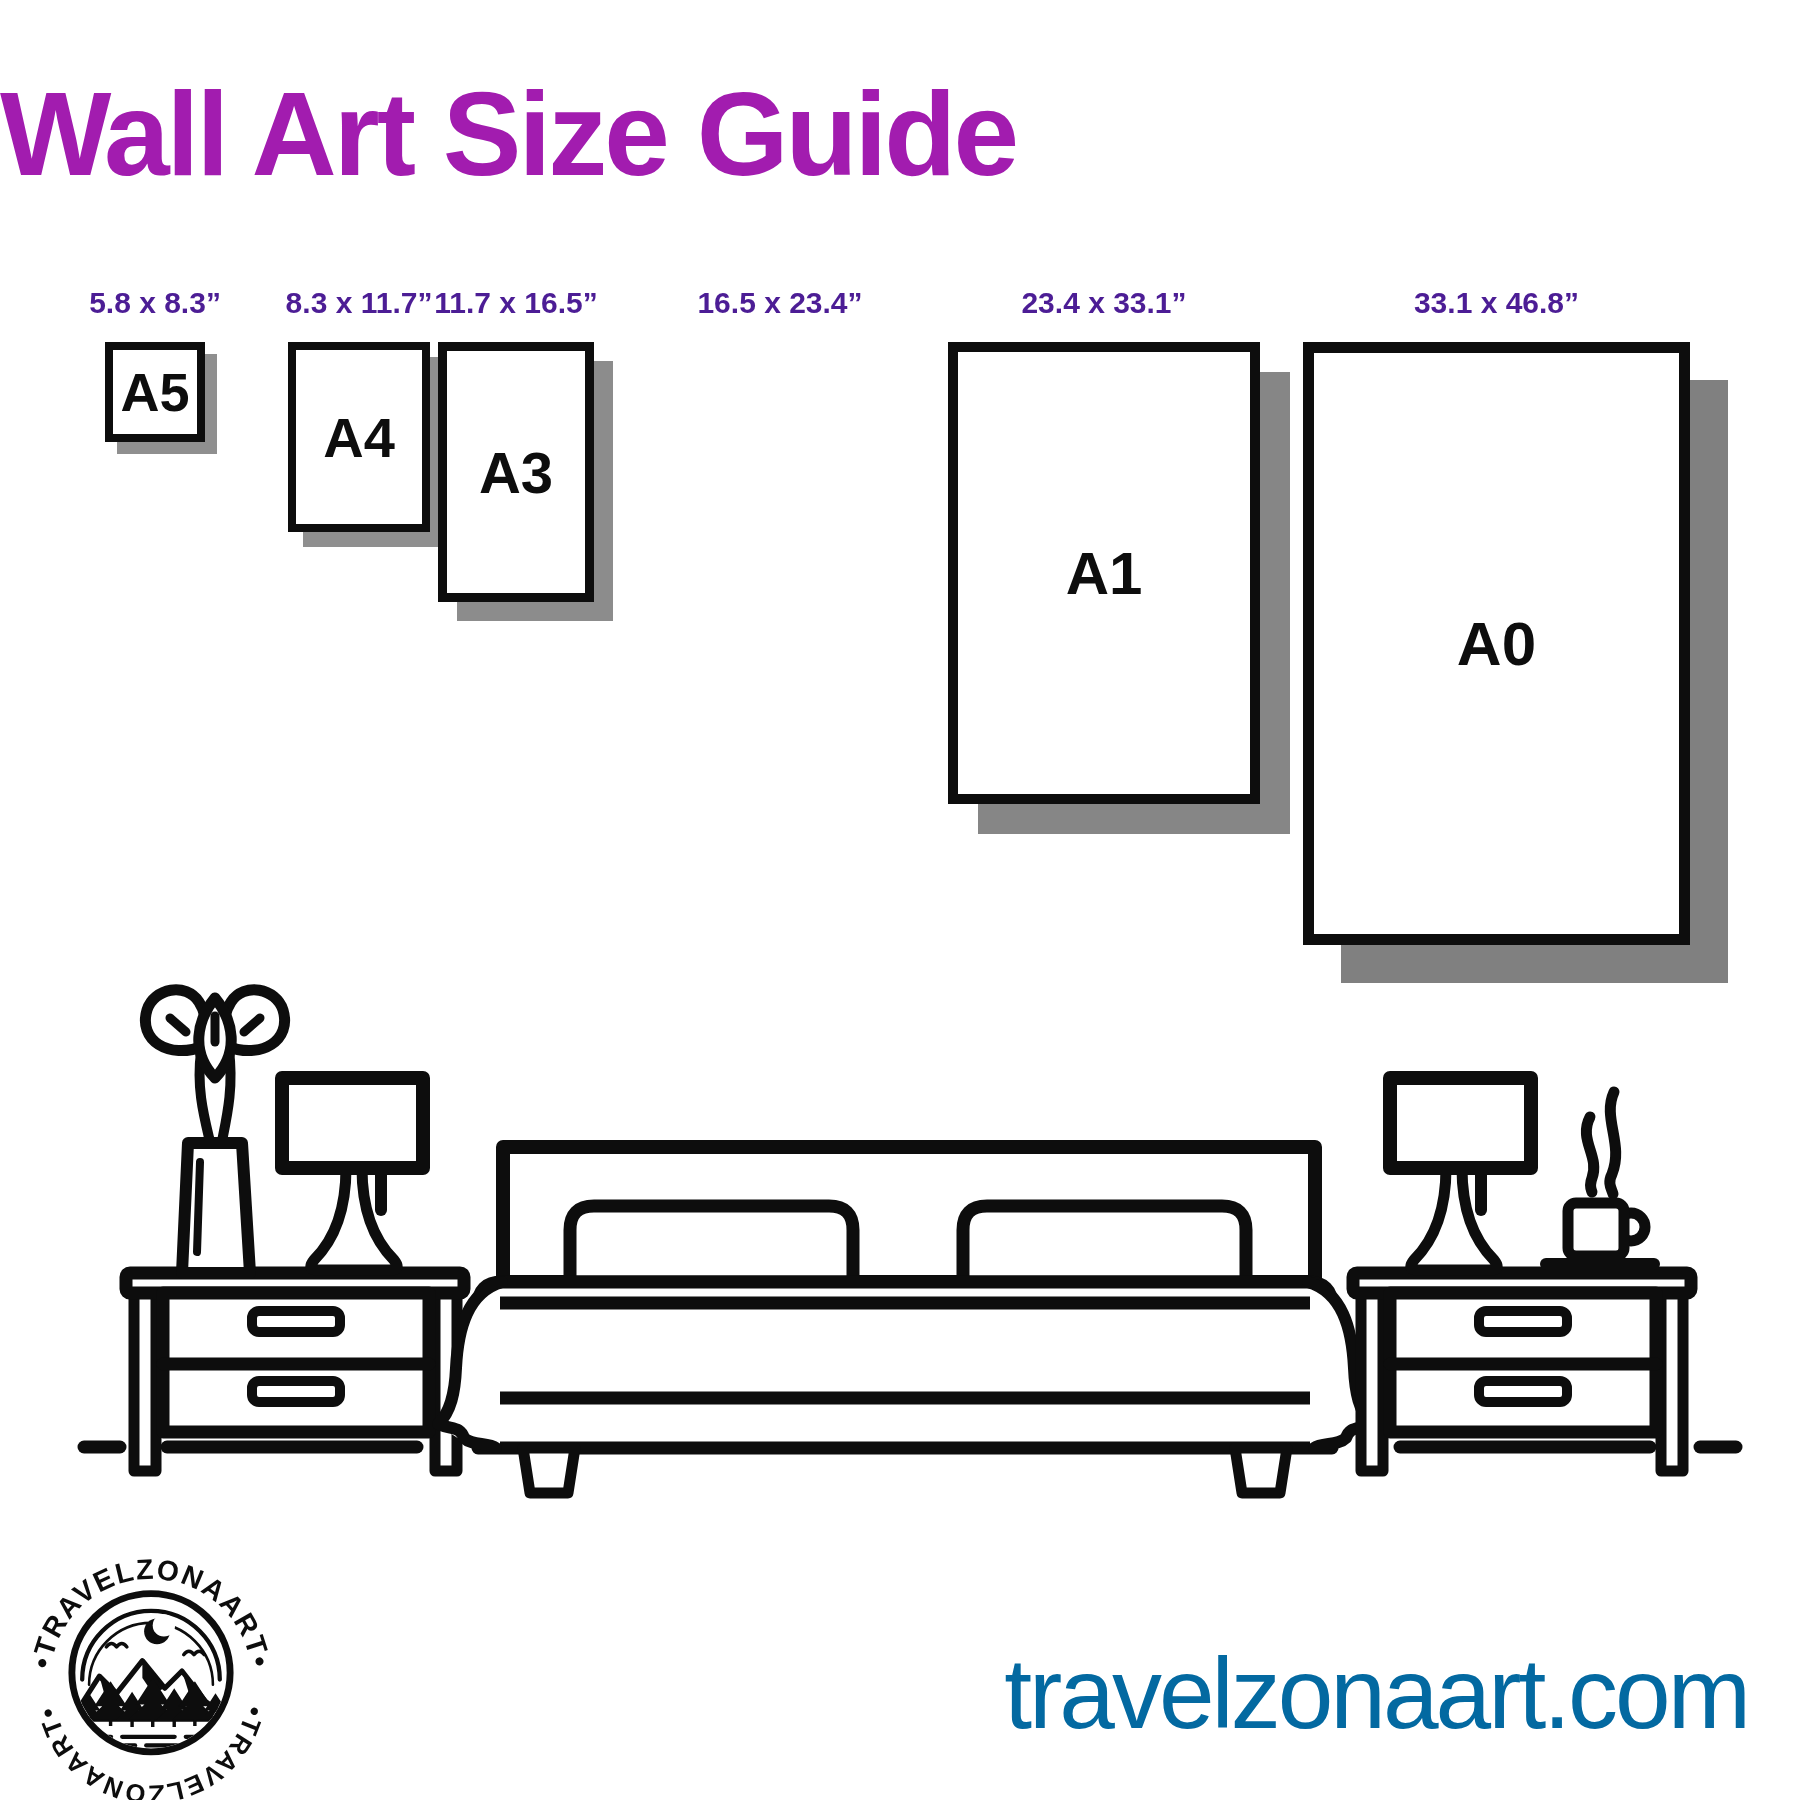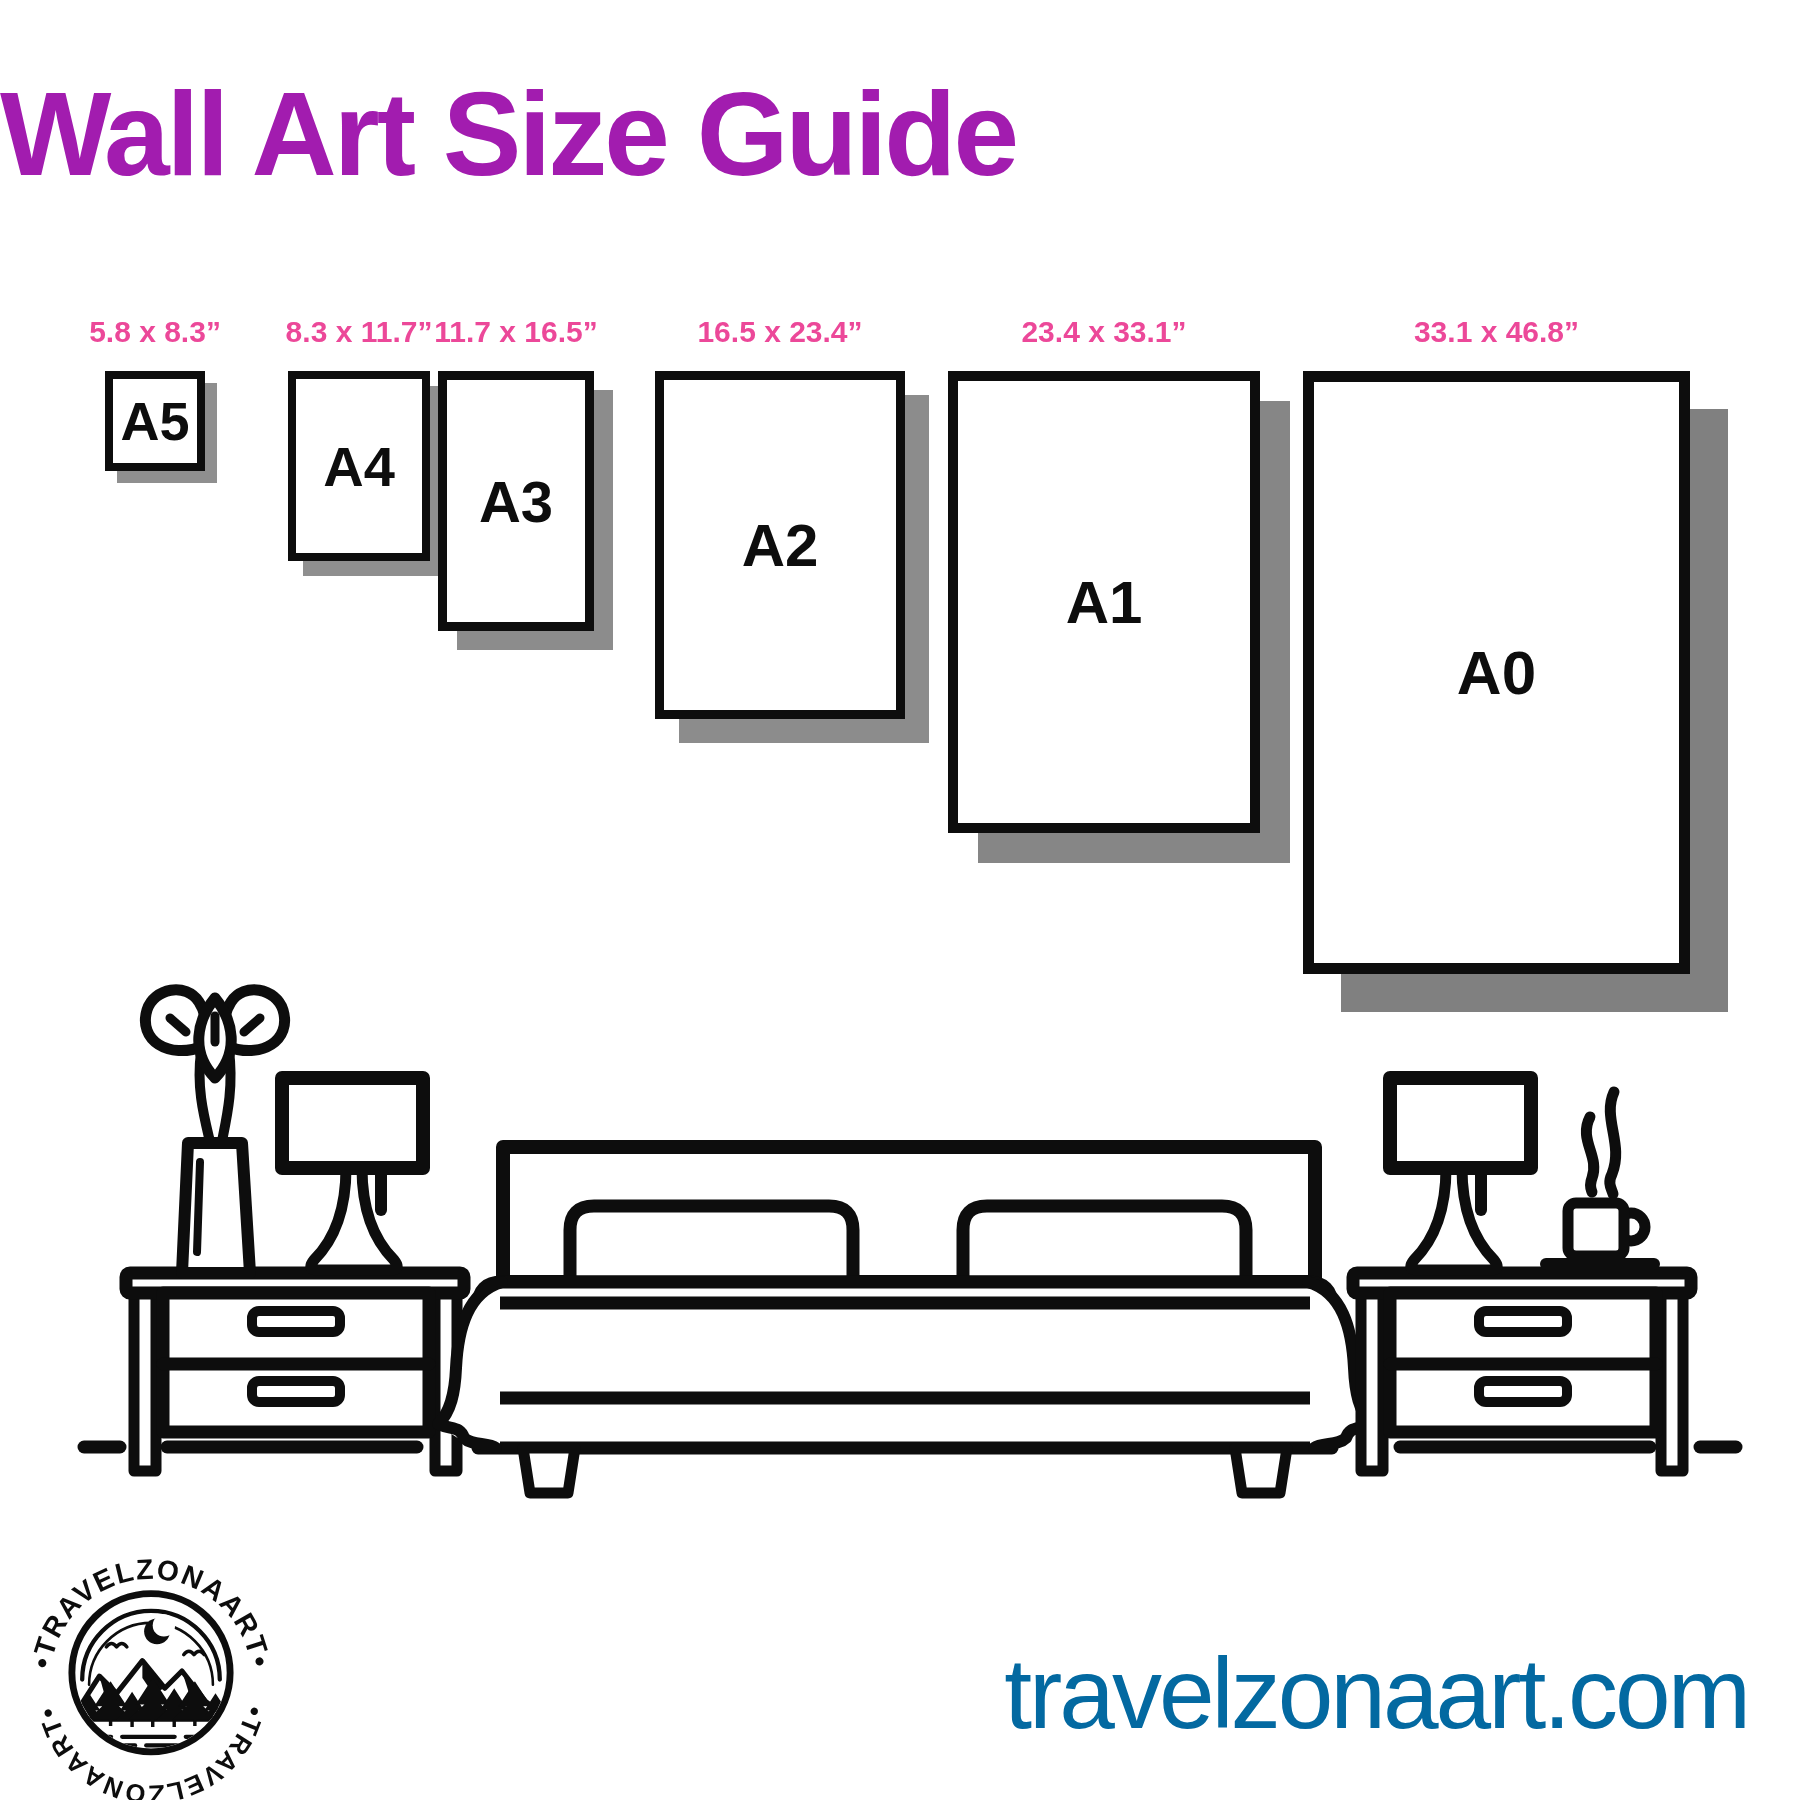--- a/index.html
+++ b/index.html
@@ -17,21 +17,21 @@
     color:#a21caf;white-space:nowrap;
   }
   
   .frame-wrap{
     position:absolute;top:288px;
     display:flex;flex-direction:column;align-items:center;
   }
   .size-label{
     font-size:30px;font-weight:700;letter-spacing:0px;
     white-space:nowrap;line-height:30px;height:30px;
-    margin-bottom:24px;color:#ec4899;margin-top:29px;
+    margin-bottom:24px;color:#4c1d95;
   }
   .frame-box{
     box-sizing:border-box;
     background:#ffffff;
     border:9px solid #0d0d0d;
     display:flex;align-items:center;justify-content:center;
     font-weight:700;color:#0d0d0d;
     width:100%;
   }
   .f-a5{left:105px;width:100px;}
@@ -85,23 +85,20 @@
     </div>
   </div>
   <div class="frame-wrap f-a3">
     <div class="size-label">11.7 x 16.5”</div>
     <div class="frame-box">
       <span>A3</span>
     </div>
   </div>
   <div class="frame-wrap f-a2">
     <div class="size-label">16.5 x 23.4”</div>
-    <div class="frame-box">
-      <span>A2</span>
-    </div>
   </div>
   <div class="frame-wrap f-a1">
     <div class="size-label">23.4 x 33.1”</div>
     <div class="frame-box">
       <span>A1</span>
     </div>
   </div>
   <div class="frame-wrap f-a0">
     <div class="size-label">33.1 x 46.8”</div>
     <div class="frame-box">

